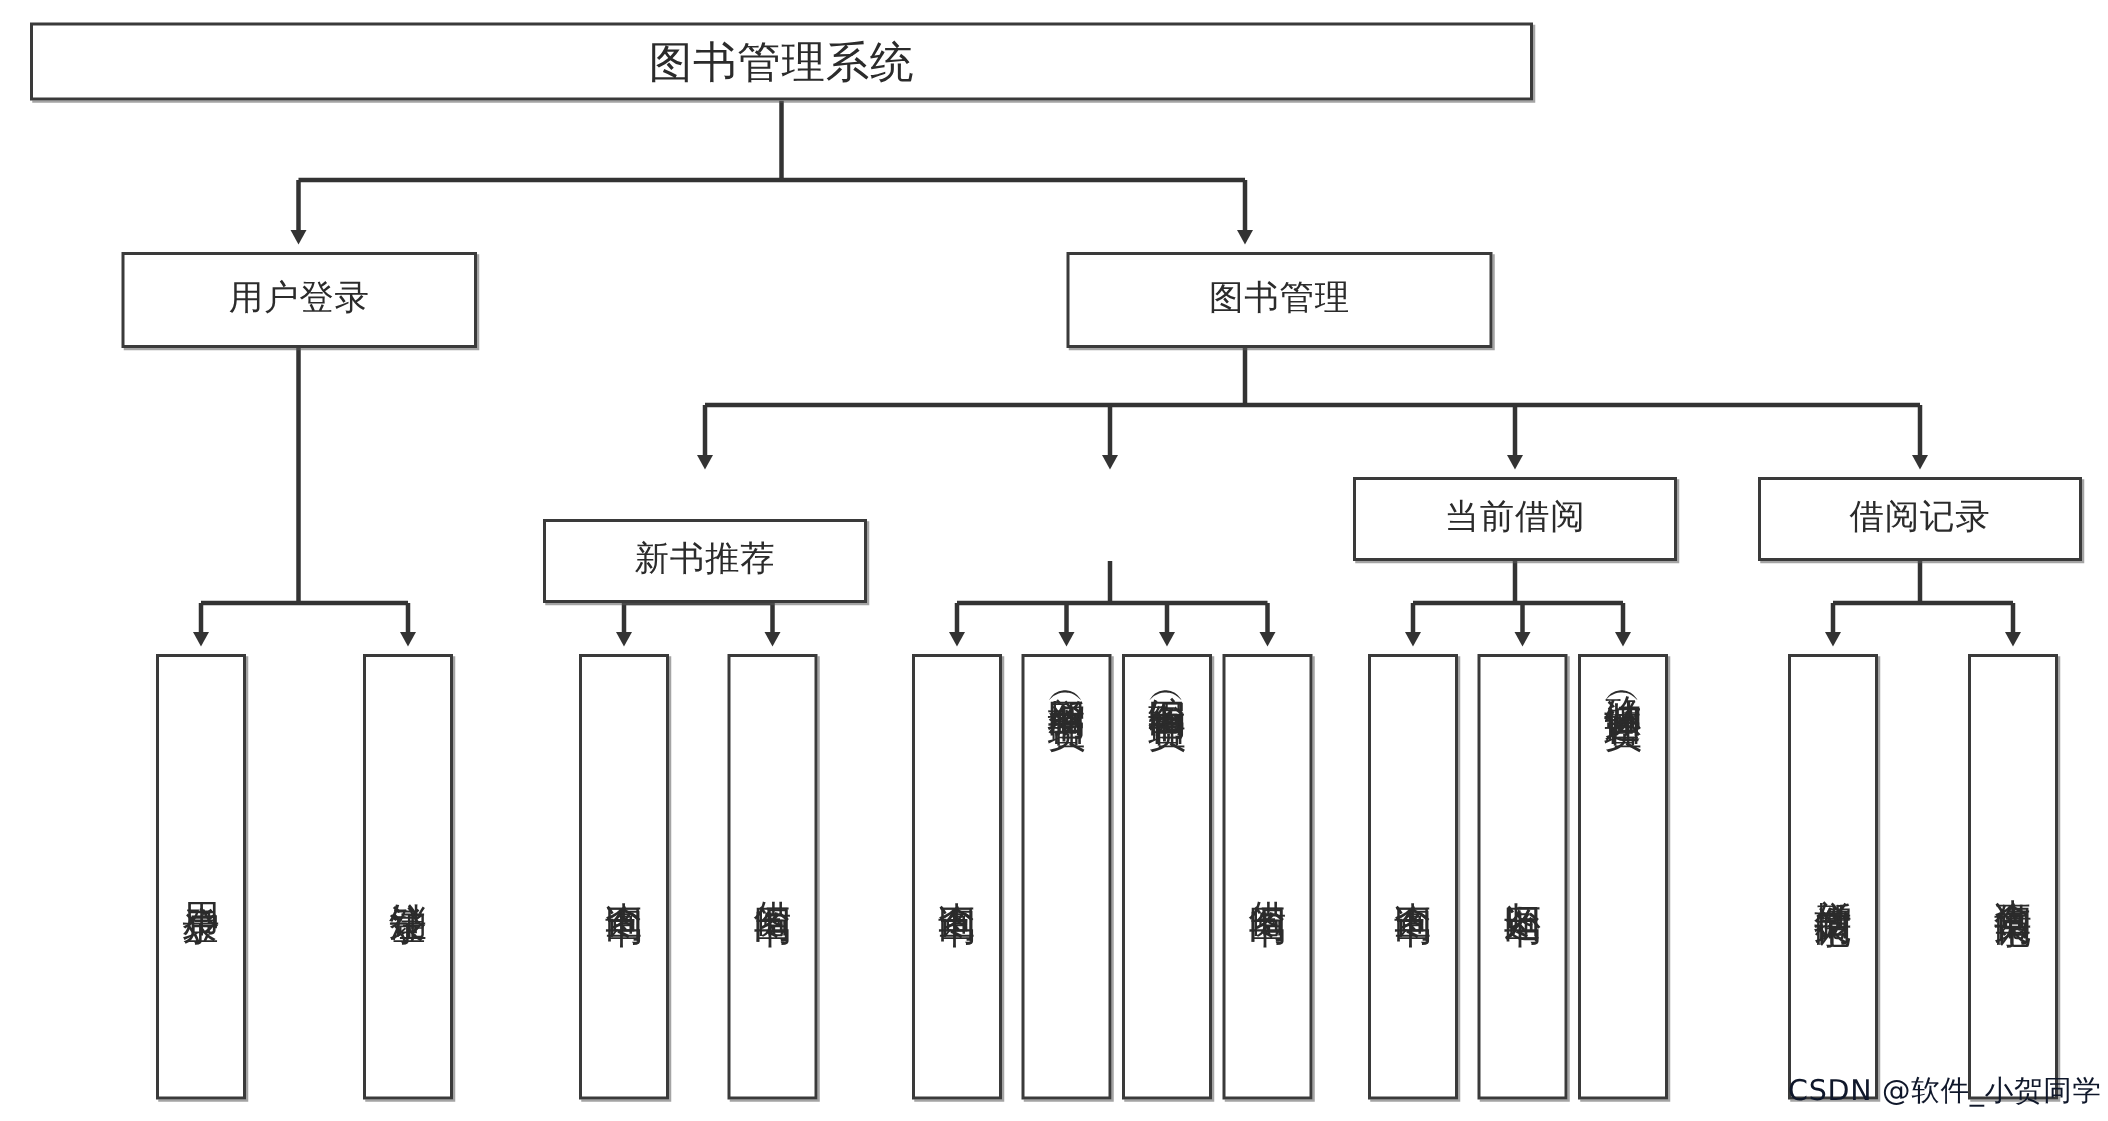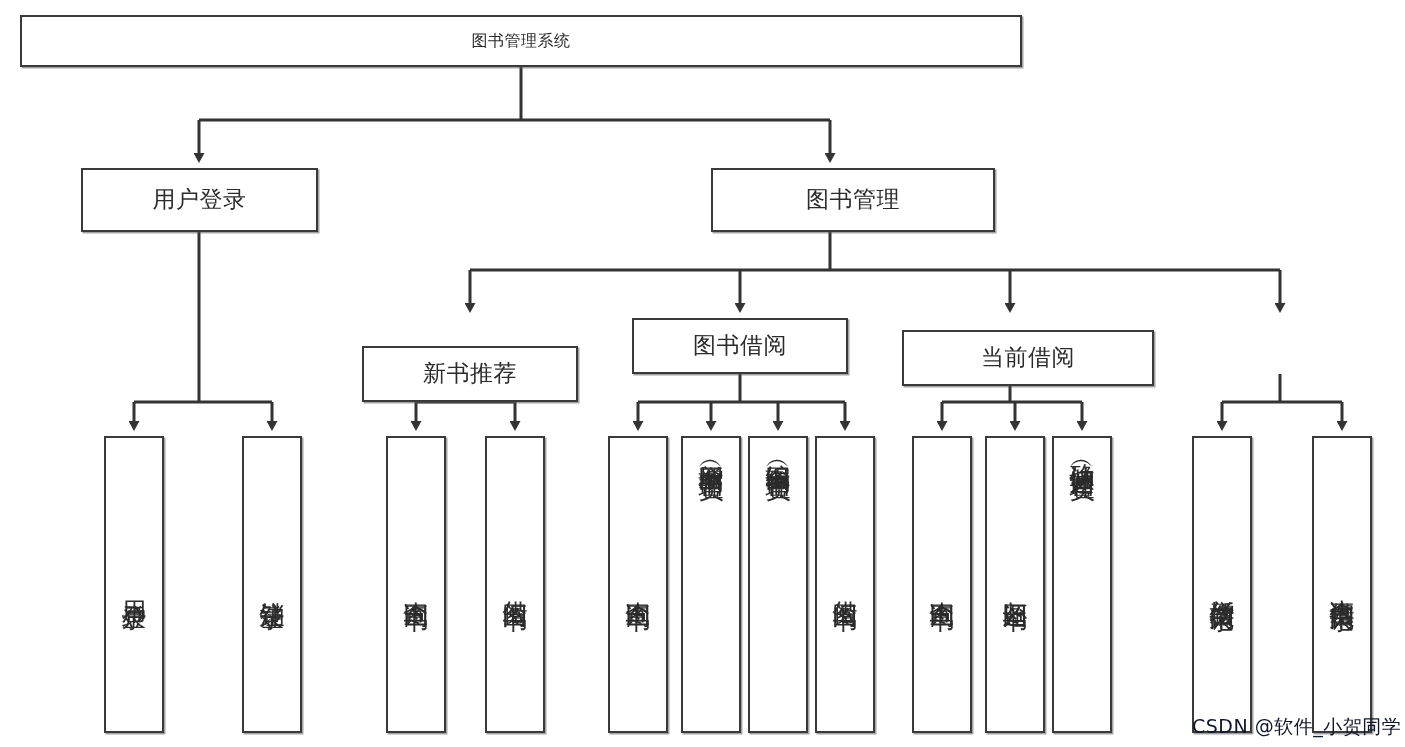--- a/index.html
+++ b/index.html
@@ -43,21 +43,21 @@
     text-align: center;
     line-height: 1.12;
     white-space: nowrap;
     color: #2b2b2b;
   }
   .node-horizontal .node-label {
     font-size: 23px;
     letter-spacing: 0.5px;
   }
   .node-root .node-label {
-    font-size: 16px;
+    font-size: 29px;
     letter-spacing: 0.5px;
   }
   .node-vertical {
     align-items: flex-start;
     justify-content: center;
     padding-top: 6px;
   }
   .node-vertical .node-label {
     writing-mode: vertical-rl;
     text-orientation: upright;
@@ -142,25 +142,25 @@
   <div class="node-box node-horizontal" style="left:81px; top:168px; width:237px; height:64px;">
     <span class="node-label">用户登录</span>
   </div>
   <div class="node-box node-horizontal" style="left:711px; top:168px; width:284px; height:64px;">
     <span class="node-label">图书管理</span>
   </div>
 
   <div class="node-box node-horizontal" style="left:362px; top:318px; width:216px; height:56px;margin-top:28px;">
     <span class="node-label">新书推荐</span>
   </div>
-  <div class="node-box node-horizontal" style="left:632px; top:318px; width:216px; height:56px;">
-    <span class="node-label">图书借阅</span>
-  </div>
-  <div class="node-box node-horizontal" style="left:902px; top:318px; width:252px; height:56px;margin-top:12px;">
+  <div class="node-box node-horizontal" style="left:902px; top:318px; width:216px; height:56px;">
     <span class="node-label">当前借阅</span>
+  </div>
+  <div class="node-box node-horizontal" style="left:1172px; top:318px; width:216px; height:56px;">
+    <span class="node-label">借阅记录</span>
   </div>
 
   <div class="node-box node-vertical center-text" style="left:104px; top:436px; width:60px; height:297px;">
     <span class="node-label">用户登录</span>
   </div>
   <div class="node-box node-vertical center-text" style="left:242px; top:436px; width:60px; height:297px;">
     <span class="node-label">注销登录</span>
   </div>
 
   <div class="node-box node-vertical center-text" style="left:386px; top:436px; width:60px; height:297px;">

